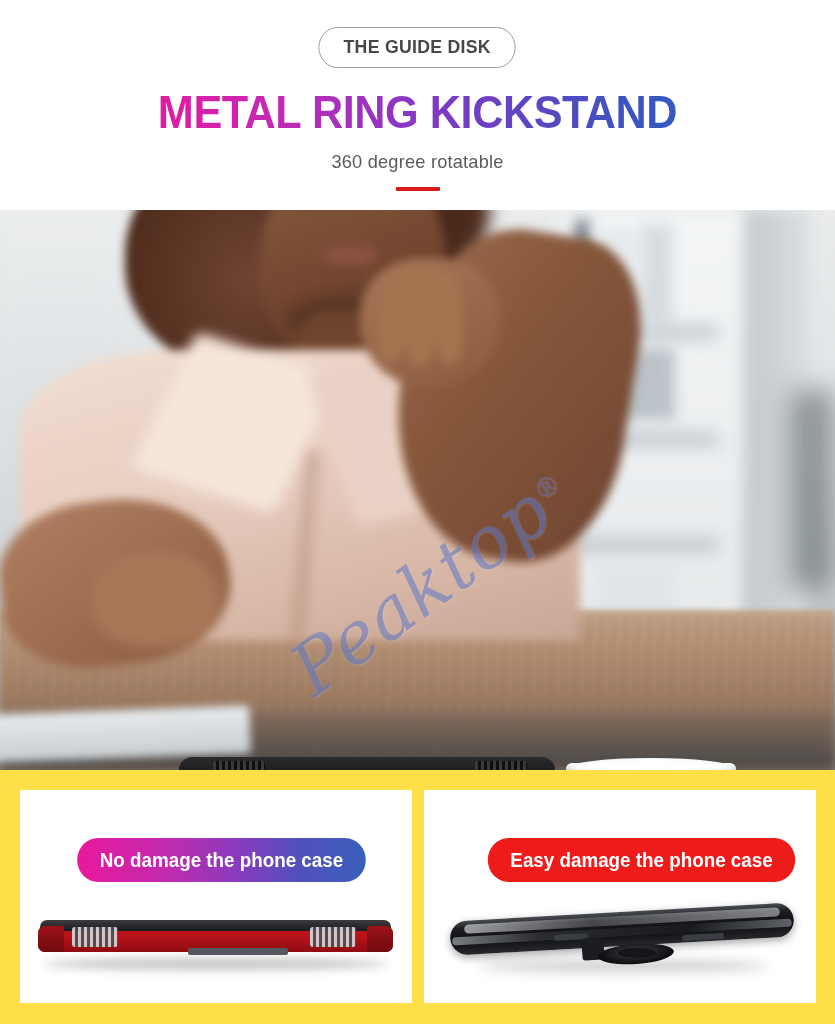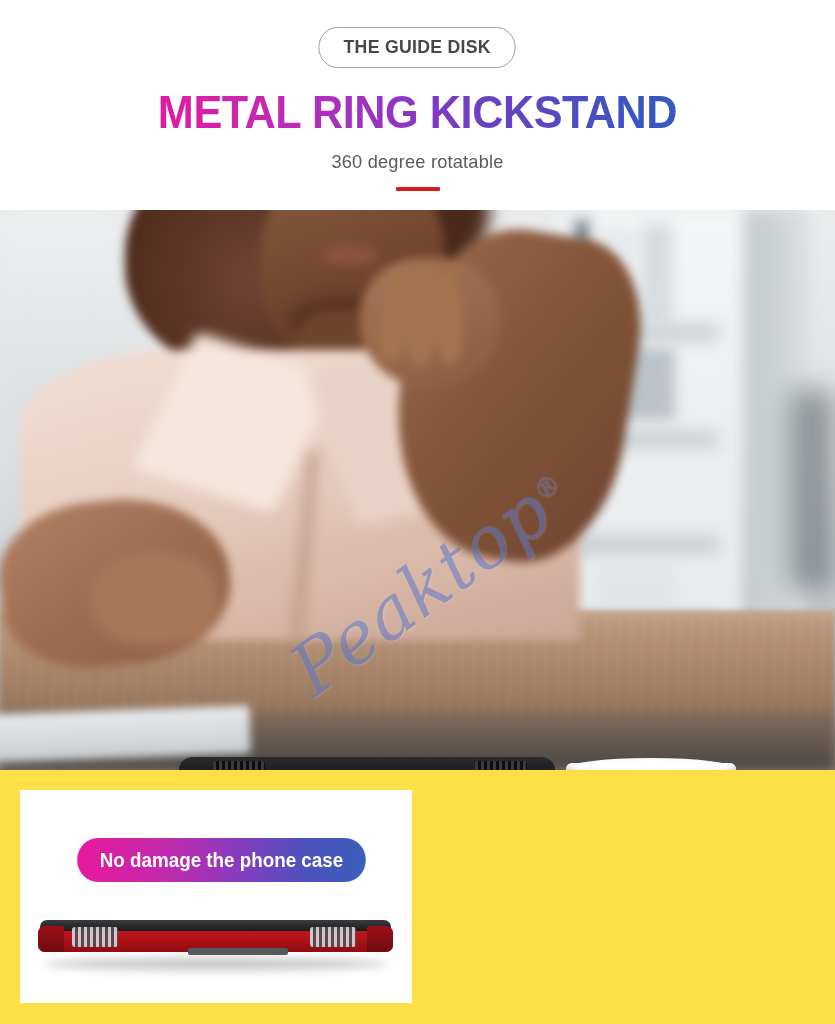--- a/index.html
+++ b/index.html
@@ -456,16 +456,30 @@
         <div class="fc-body"></div>
         <div class="fc-top"></div>
         <div class="fc-end-l"></div>
         <div class="fc-end-r"></div>
         <div class="fc-vent l"></div>
         <div class="fc-vent r"></div>
         <div class="fc-port"></div>
       </div>
     </div>
 
+    <div class="card right">
+      <div class="pill bad">Easy damage the phone case</div>
+      <div class="blackphone">
+        <div class="bp-shadow"></div>
+        <div class="bp-body"></div>
+        <div class="bp-edge"></div>
+        <div class="bp-gloss"></div>
+        <div class="bp-btn b1"></div>
+        <div class="bp-btn b2"></div>
+        <div class="bp-stand"></div>
+        <div class="bp-ring"></div>
+        <div class="bp-ring-in"></div>
+      </div>
+    </div>
 
   </div>
 
 </div>
 
 </body></html>

